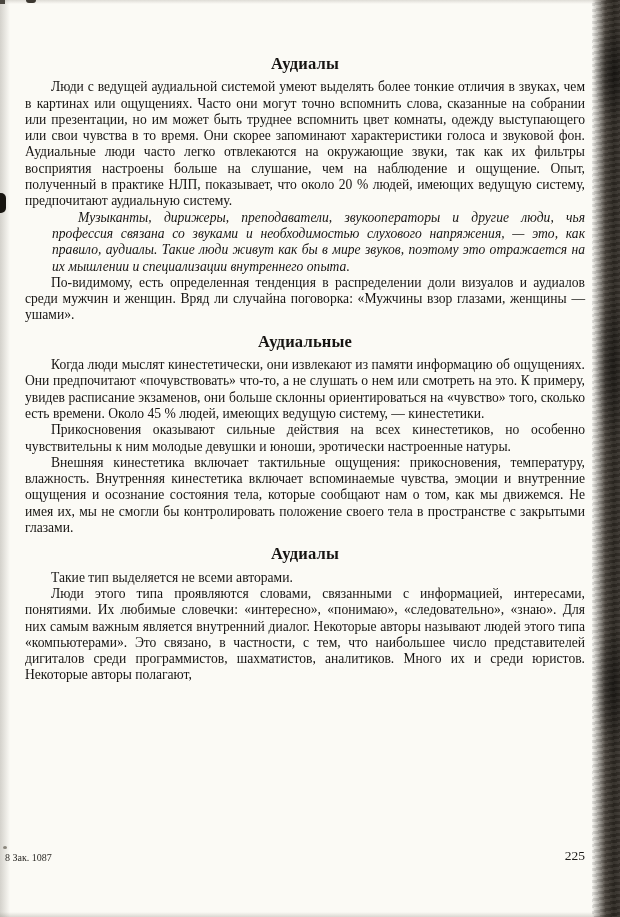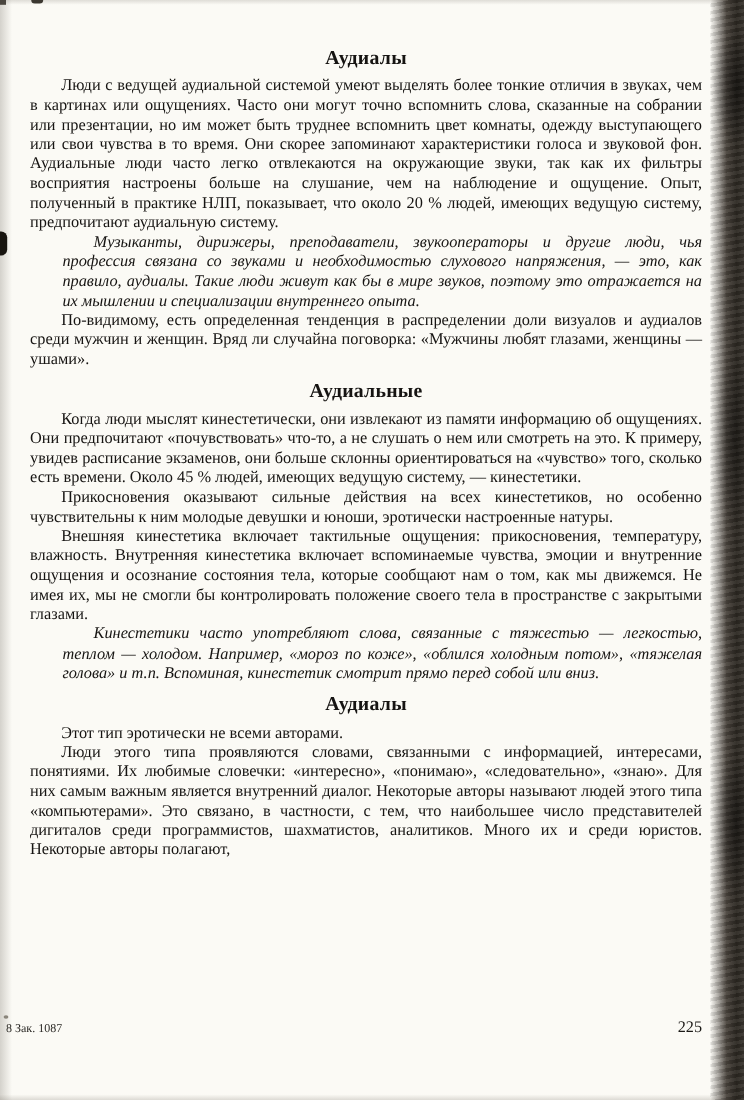--- a/index.html
+++ b/index.html
@@ -3,21 +3,21 @@
 <meta charset="utf-8">
 <style>
   html,body{margin:0;padding:0;}
   body{
     width:620px;height:917px;position:relative;overflow:hidden;
     background:#fbfaf5;
     font-family:"Liberation Serif","DejaVu Serif",serif;
     color:#161412;
   }
   .text-block{
-    position:absolute;left:25px;top:40px;width:560px;
+    position:absolute;left:25px;top:56px;width:560px;
     text-align:justify;
     font-size:13.6px;line-height:16.3px;
   }
   .heading{
     font-size:16.5px;font-weight:bold;text-align:center;
     margin:10px 0 7px 0;letter-spacing:.2px;
   }
   .heading.first{margin-top:0;}
   .para{margin:0;text-indent:26px;}
   .para.italic{font-style:italic;margin-left:27px;}
@@ -56,30 +56,29 @@
   .corner-speck{position:absolute;left:0;top:0;width:5px;height:4px;background:#4a463f;}
   .bottom-speck{position:absolute;left:3px;top:846px;width:4px;height:3px;background:#8a857b;border-radius:50%;}
 </style>
 </head>
 <body>
 
 <main class="text-block">
   <h1 class="heading first">Аудиалы</h1>
   <p class="para">Люди с ведущей аудиальной системой умеют выделять более тонкие отличия в звуках, чем в картинах или ощущениях. Часто они могут точно вспомнить слова, сказанные на собрании или презентации, но им может быть труднее вспомнить цвет комнаты, одежду выступающего или свои чувства в то время. Они скорее запоминают характеристики голоса и звуковой фон. Аудиальные люди часто легко отвлекаются на окружающие звуки, так как их фильтры восприятия настроены больше на слушание, чем на наблюдение и ощущение. Опыт, полученный в практике НЛП, показывает, что около 20 % людей, имеющих ведущую систему, предпочитают аудиальную систему.</p>
   <p class="para italic">Музыканты, дирижеры, преподаватели, звукооператоры и другие люди, чья профессия связана со звуками и необходимостью слухового напряжения, — это, как правило, аудиалы. Такие люди живут как бы в мире звуков, поэтому это отражается на их мышлении и специализации внутреннего опыта.</p>
-  <p class="para">По-видимому, есть определенная тенденция в распределении доли визуалов и аудиалов среди мужчин и женщин. Вряд ли случайна поговорка: «Мужчины любят глазами, женщины — ушами».</p>
+  <p class="para">По-видимому, есть определенная тенденция в распределении доли визуалов и аудиалов среди мужчин и женщин. Вряд ли случайна поговорка: «Мужчины взор глазами, женщины — ушами».</p>
 
   <h1 class="heading">Аудиальные</h1>
   <p class="para">Когда люди мыслят кинестетически, они извлекают из памяти информацию об ощущениях. Они предпочитают «почувствовать» что-то, а не слушать о нем или смотреть на это. К примеру, увидев расписание экзаменов, они больше склонны ориентироваться на «чувство» того, сколько есть времени. Около 45 % людей, имеющих ведущую систему, — кинестетики.</p>
   <p class="para">Прикосновения оказывают сильные действия на всех кинестетиков, но особенно чувствительны к ним молодые девушки и юноши, эротически настроенные натуры.</p>
   <p class="para">Внешняя кинестетика включает тактильные ощущения: прикосновения, температуру, влажность. Внутренняя кинестетика включает вспоминаемые чувства, эмоции и внутренние ощущения и осознание состояния тела, которые сообщают нам о том, как мы движемся. Не имея их, мы не смогли бы контролировать положение своего тела в пространстве с закрытыми глазами.</p>
-  <p class="para italic">Кинестетики часто употребляют слова, связанные с тяжестью — легкостью, теплом — холодом. Например, «мороз по коже», «облился холодным потом», «тяжелая голова» и т.п. Вспоминая, кинестетик смотрит прямо перед собой или вниз.</p>
 
   <h1 class="heading">Аудиалы</h1>
-  <p class="para">Этот тип эротически не всеми авторами.</p>
+  <p class="para">Такие тип выделяется не всеми авторами.</p>
   <p class="para">Люди этого типа проявляются словами, связанными с информацией, интересами, понятиями. Их любимые словечки: «интересно», «понимаю», «следовательно», «знаю». Для них самым важным является внутренний диалог. Некоторые авторы называют людей этого типа «компьютерами». Это связано, в частности, с тем, что наибольшее число представителей дигиталов среди программистов, шахматистов, аналитиков. Много их и среди юристов. Некоторые авторы полагают,</p>
 </main>
 
 <div class="footer-signature">8 Зак. 1087</div>
 <div class="page-number">225</div>
 
 <div class="left-edge"></div>
 <div class="top-edge"></div>
 <div class="bottom-edge"></div>
 <div class="gutter-shadow"></div>

